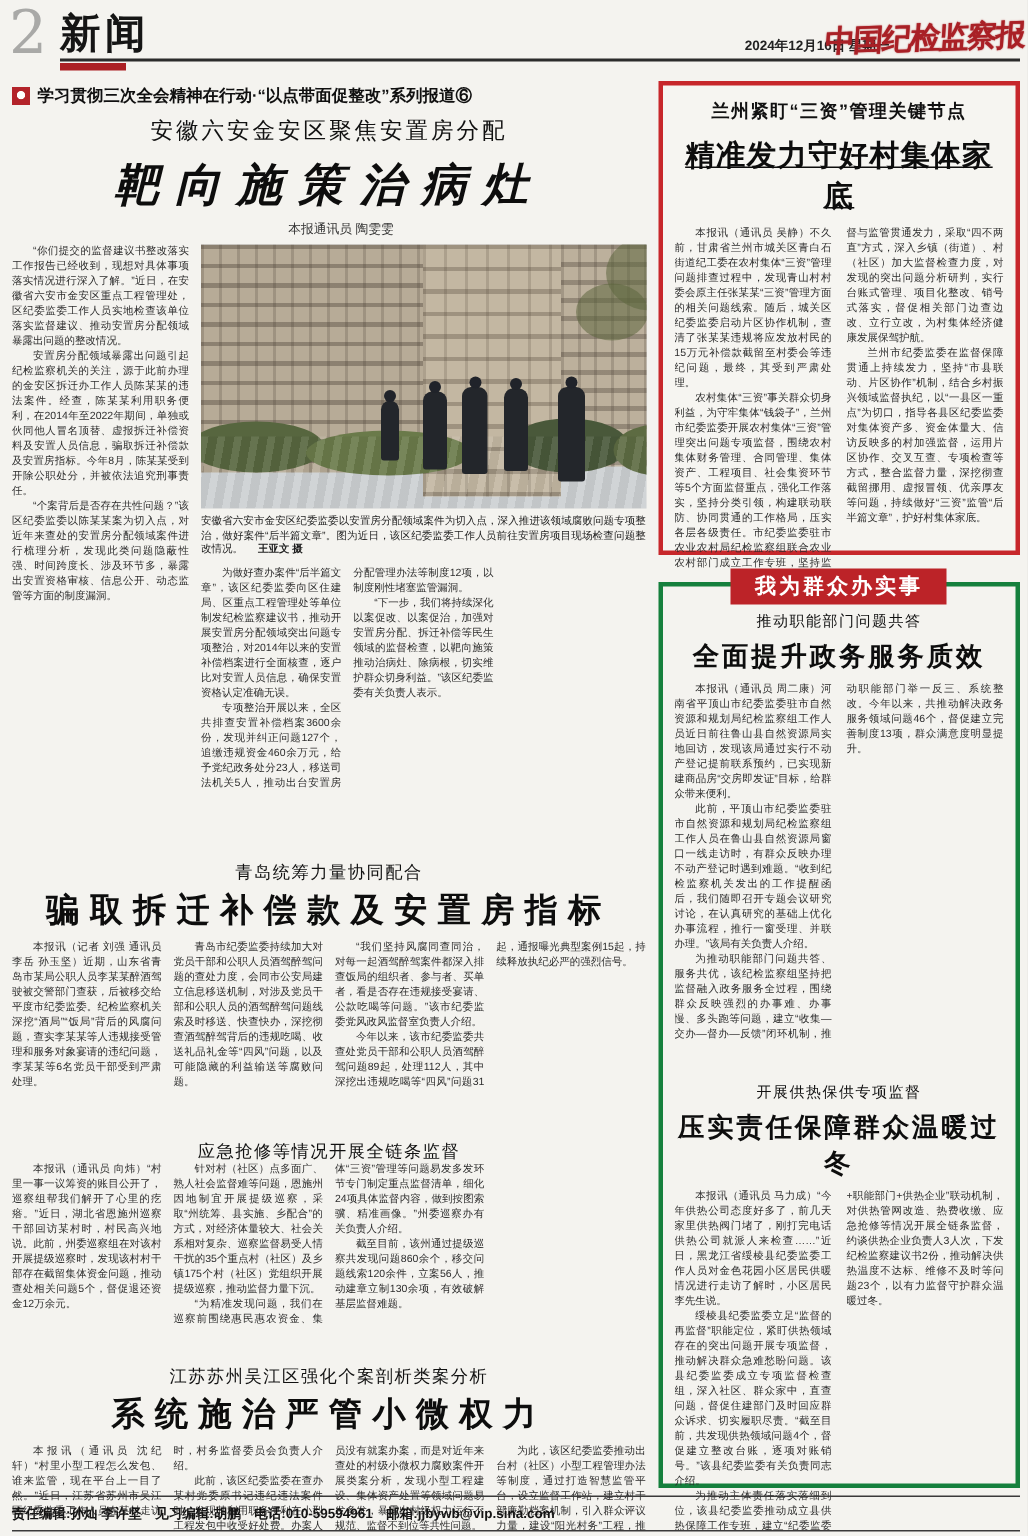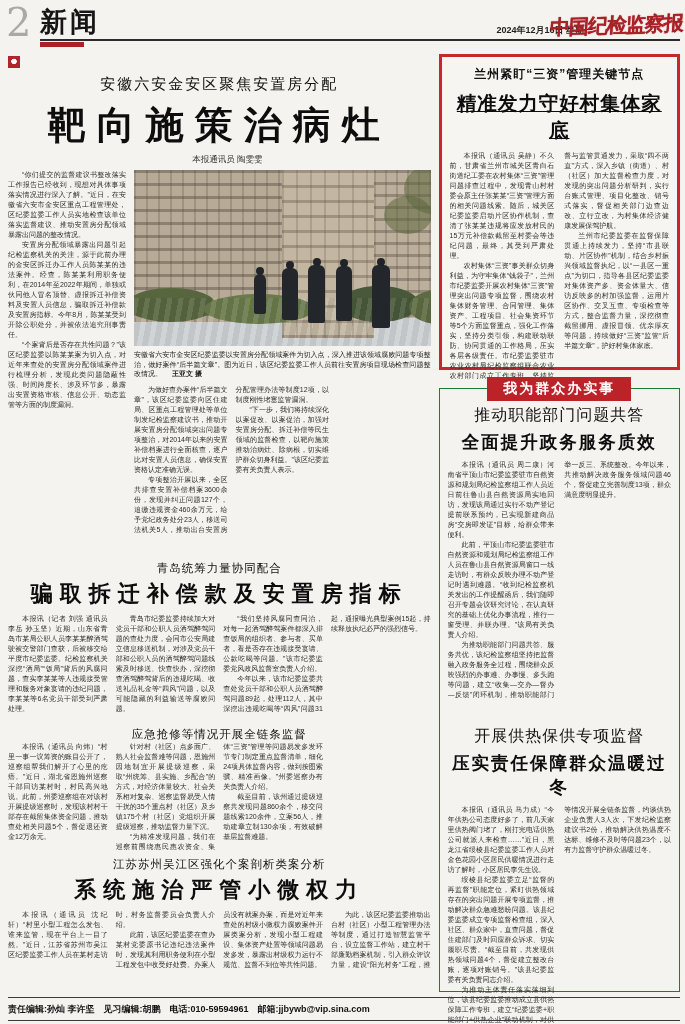--- a/index.html
+++ b/index.html
@@ -32,21 +32,21 @@
   .body-text p { margin:0; text-indent:2em; }
   .art-kicker { text-align:center; font-size:11.5px; color:#111; letter-spacing:1px; }
   .art-head { text-align:center; font-weight:900; color:#0d0d0d; font-family:"DejaVu Serif",serif; }
 
   
   .series-row { display:flex; align-items:center; gap:5px; font-size:11px; font-weight:bold;
                 color:#101010; margin-top:2px; }
   .series-icon { width:12px; height:12px; background:#b3232a; flex:0 0 auto;
                  background-image:radial-gradient(circle at 50% 45%, #fff 0 2.5px, transparent 3px); }
   .a1-kicker { text-align:center; font-size:15px; letter-spacing:2px; margin-top:7px; color:#111; }
-  .a1-head { font-size:38px; letter-spacing:11px; margin:6px 0 3px; }
+  .a1-head { font-size:30px; letter-spacing:11px; margin:6px 0 3px;font-style:italic; }
   .a1-byline { text-align:right; font-size:8.5px; color:#333; padding-right:168px; height:11px; }
   .a1-body { display:flex; gap:8px; margin-top:5px; height:386px; }
   .a1-left { width:118px; height:100%; }
   .a1-right { flex:1; display:flex; flex-direction:column; }
   .caption { font-size:7px; line-height:9.5px; text-align:justify; color:#1d1d1d; margin:4px 0 6px; }
   .caption .credit { font-weight:bold; white-space:nowrap; margin-left:8px; }
   .a1-cols { columns:3; column-gap:8px; height:160px; }
 
   
   .photo { position:relative; height:176px; overflow:hidden; background:#ccd0d2; flex:0 0 auto; }
@@ -75,39 +75,39 @@
   .fig { position:absolute; background:#23262b; border-radius:6px 6px 2px 2px; }
   .fig::before { content:""; position:absolute; top:-7px; left:50%; transform:translateX(-50%);
                  width:8px; height:8px; border-radius:50%; background:#20232a; }
   .fig-1 { left:120px; bottom:32px; width:12px; height:40px; }
   .fig-2 { left:148px; bottom:26px; width:16px; height:52px; }
   .fig-3 { left:174px; bottom:23px; width:17px; height:58px; }
   .fig-4 { left:202px; bottom:25px; width:16px; height:55px; }
   .fig-5 { left:238px; bottom:18px; width:18px; height:63px; }
 
   
-  .art2 { margin-top:5px; }
+  .art2 { margin-top:25px; }
   .art2 .art-head { font-size:22px; letter-spacing:7px; margin:3px 0 5px; }
   .b-qingdao { columns:4; column-gap:8px; height:108px; }
   .b-hubei   { columns:4; column-gap:8px; height:110px; }
   .b-jiangsu { columns:4; column-gap:8px; height:66px; }
 
   
   .redbox { border:3px solid #c7272b; height:316px; padding:9px 8px 6px; background:#f6f5f1; }
   .redbox .art-kicker { font-size:12px; font-weight:bold; }
   .redbox .art-head { font-size:19.5px; letter-spacing:1px; margin:7px 0 7px;text-decoration:underline; }
   .b-lanzhou { columns:2; column-gap:10px; height:238px; }
 
   
-  .minsheng { position:relative; margin-top:18px; border:1px solid #15803d; height:604px;
+  .minsheng { position:relative; margin-top:18px; border:3px solid #15803d; height:604px;
               padding:16px 8px 10px; }
   .badge { position:absolute; top:-12px; left:50%; transform:translateX(-50%); background:#bc2328;
            color:#fff; font-size:14px; font-weight:bold; letter-spacing:2px; padding:3px 16px;
            white-space:nowrap; }
-  .minsheng .art-kicker { font-size:16px; }
+  .minsheng .art-kicker { font-size:10px; }
   .minsheng .art-head { font-size:17.5px; letter-spacing:2px; margin:4px 0 6px; }
   .b-zhengwu { columns:2; column-gap:10px; height:242px; }
   .sub2 { margin-top:24px; }
   .b-gongnuan { columns:2; column-gap:10px; height:238px; }
 
   
   .footer { position:absolute; left:8px; right:5px; bottom:3px; border-top:1.5px solid #3a3a3a;
             border-bottom:1px solid #3a3a3a; padding:5px 0 4px; 
             font-size:9px; font-weight:bold; color:#141414; }
 </style>
@@ -125,20 +125,21 @@
     <div class="masthead">中国纪检监察报</div>
   </div>
 
   <div class="content">
 
     <section class="left-block">
 
       <article>
         <div class="series-row">
           <span class="series-icon"></span>
+          <span>学习贯彻三次全会精神在行动·“以点带面促整改”系列报道⑥</span>
         </div>
         <div class="a1-kicker art-kicker">安徽六安金安区聚焦安置房分配</div>
         <h1 class="art-head a1-head">靶向施策治病灶</h1>
         <div class="a1-byline">本报通讯员 陶雯雯</div>
 
         <div class="a1-body">
           <div class="a1-left body-text">
               <p>“你们提交的监督建议书整改落实工作报告已经收到，现想对具体事项落实情况进行深入了解。”近日，在安徽省六安市金安区重点工程管理处，区纪委监委工作人员实地检查该单位落实监督建议、推动安置房分配领域暴露出问题的整改情况。</p>
               <p>安置房分配领域暴露出问题引起纪检监察机关的关注，源于此前办理的金安区拆迁办工作人员陈某某的违法案件。经查，陈某某利用职务便利，在2014年至2022年期间，单独或伙同他人冒名顶替、虚报拆迁补偿资料及安置人员信息，骗取拆迁补偿款及安置房指标。今年8月，陈某某受到开除公职处分，并被依法追究刑事责任。</p>
               <p>“个案背后是否存在共性问题？”该区纪委监委以陈某某案为切入点，对近年来查处的安置房分配领域案件进行梳理分析，发现此类问题隐蔽性强、时间跨度长、涉及环节多，暴露出安置资格审核、信息公开、动态监管等方面的制度漏洞。</p>

